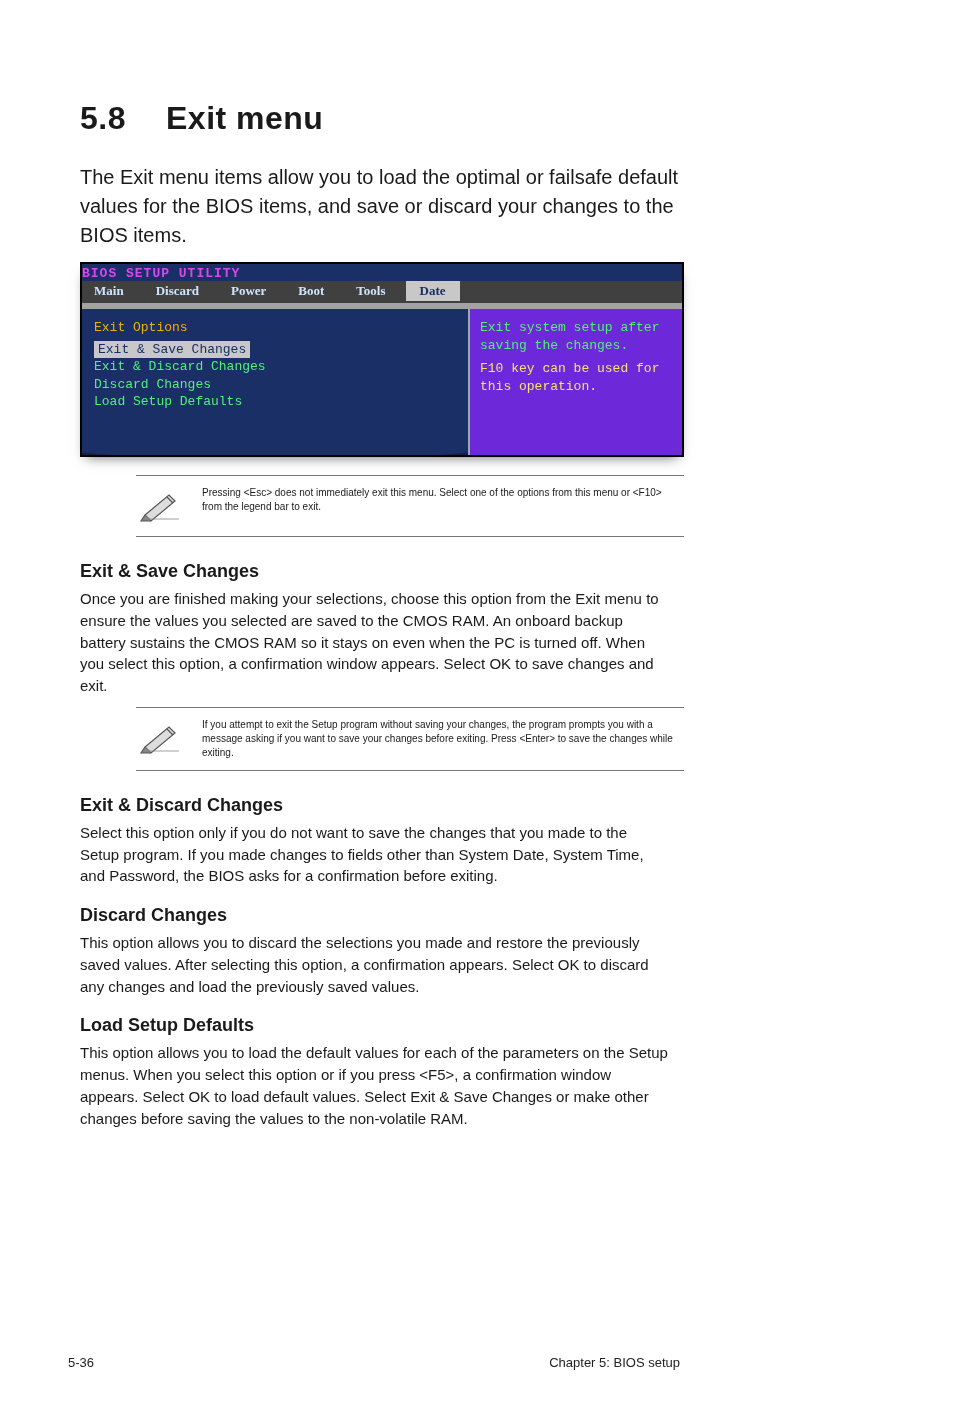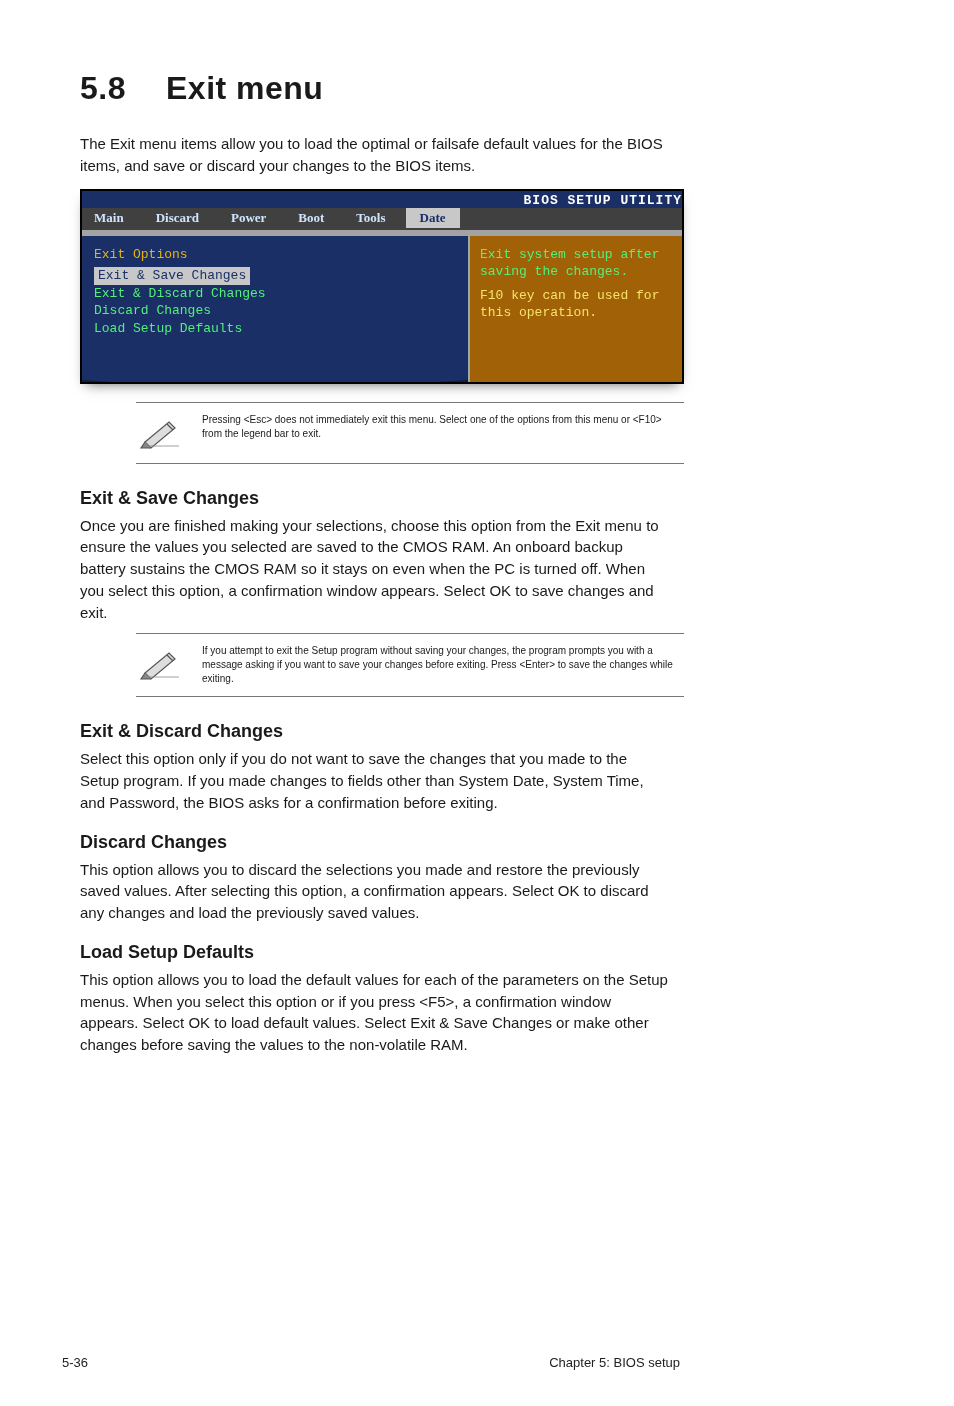--- a/index.html
+++ b/index.html
@@ -4,56 +4,56 @@
 <style>
   html, body {
     margin: 0;
     padding: 0;
     background: #fff;
     font-family: Arial, Helvetica, sans-serif;
     color: #1a1a1a;
     width: 954px;
   }
   .page {
-    padding: 70px 80px 50px 80px;
+    padding: 100px 80px 50px 80px;
     box-sizing: border-box;
     width: 760px;
     min-height: 1406px;
     position: relative;
   }
   h1.title {
     font-size: 32px;
     font-weight: 800;
     margin: 0 0 26px 0;
     letter-spacing: 0.5px;
   }
   h1.title .num { margin-right: 40px; }
   p.intro {
-    font-size: 15px;
+    font-size: 20px;
     line-height: 1.45;
     margin: 0 0 12px 0;
   }
 
   
   .bios-box {
     width: 100%;
     border: 2px solid #000;
     background: #1a2f66;
     color: #cfe3ff;
     font-family: "Courier New", monospace;
     font-size: 13px;
     border-radius: 0;
     overflow: hidden;
     margin-bottom: 10px;
     box-shadow: 0 6px 12px -6px rgba(0,0,0,0.6);
   }
   .bios-title {
     background: #1a2f66;
-    color: #ffffff;
-    text-align: right;
+    color: #d946ef;
+    text-align: left;
     font-weight: bold;
     letter-spacing: 1px;
     padding: 2px 0 0 0;
   }
   .bios-tabs {
     display: flex;
     background: #404040;
     color: #cfe3ff;
     padding: 0 0 2px 0;
     border-bottom: 6px solid #a3a3a3;
@@ -75,21 +75,21 @@
   .bios-left {
     flex: 1 1 68%;
     background: #1a2f66;
     padding: 10px 12px 16px 12px;
     min-height: 120px;
     border-right: 2px solid #9aa;
     position: relative;
   }
   .bios-right {
     flex: 0 0 32%;
-    background: #a16207;
+    background: #6d28d9;
     padding: 10px 10px 16px 10px;
   }
   .bios-line { color: #72d5ff; line-height: 1.35; }
   .bios-line.green { color: #53f07a; }
   .bios-line.sel {
     background: #c8c8c8;
     color: #1a2f66;
     display: inline-block;
     padding: 0 4px;
   }
@@ -128,21 +128,21 @@
     margin: 18px 0 6px 0;
   }
   p.body {
     font-size: 15px;
     line-height: 1.45;
     margin: 0 10px 10px 0;
   }
 
   .footer {
     position: absolute;
-    left: 62px; right: 80px; bottom: 36px;
+    left: 68px; right: 80px; bottom: 36px;
     display: flex;
     justify-content: space-between;
     font-size: 13px;
     color: #222;
     border-top: 0px solid transparent;
   }
 </style>
 </head>
 <body>
 

